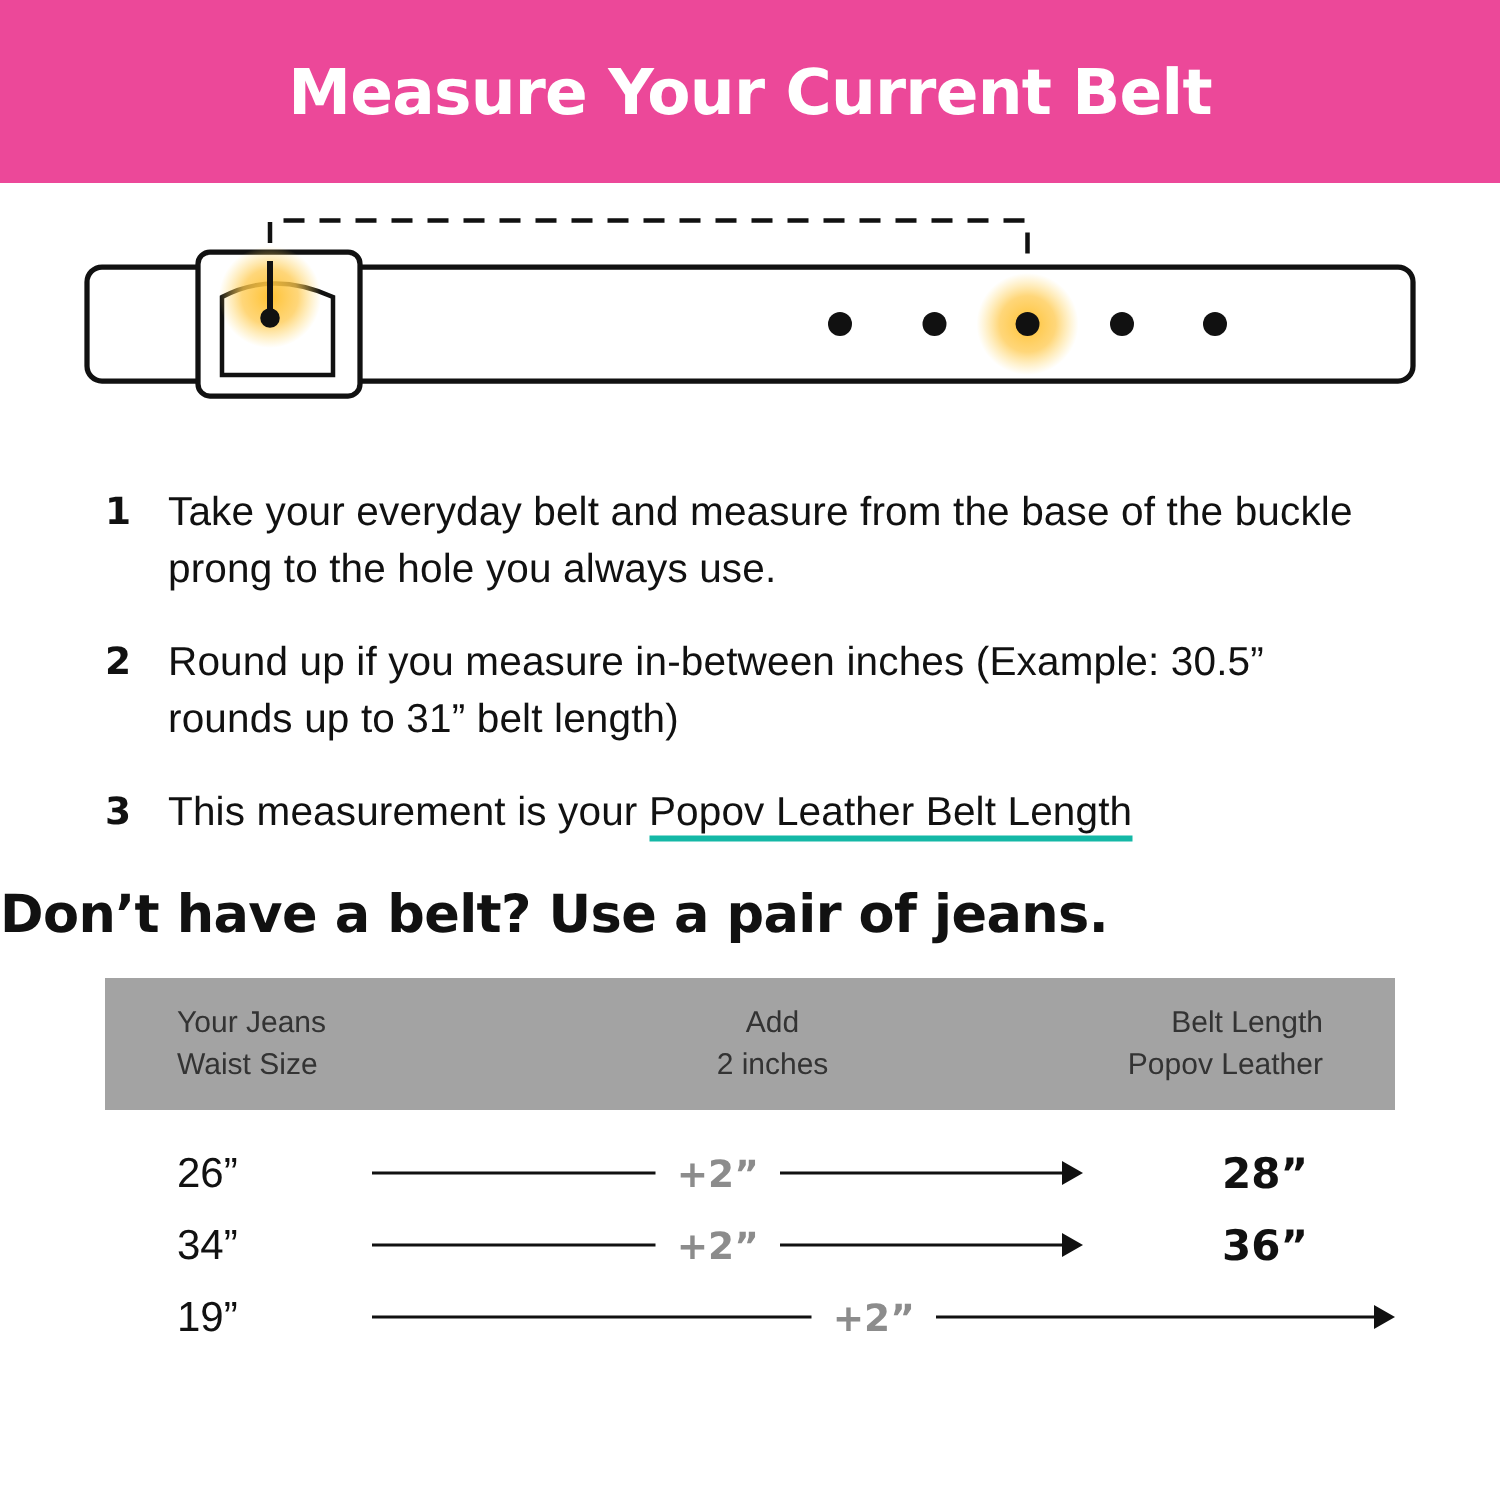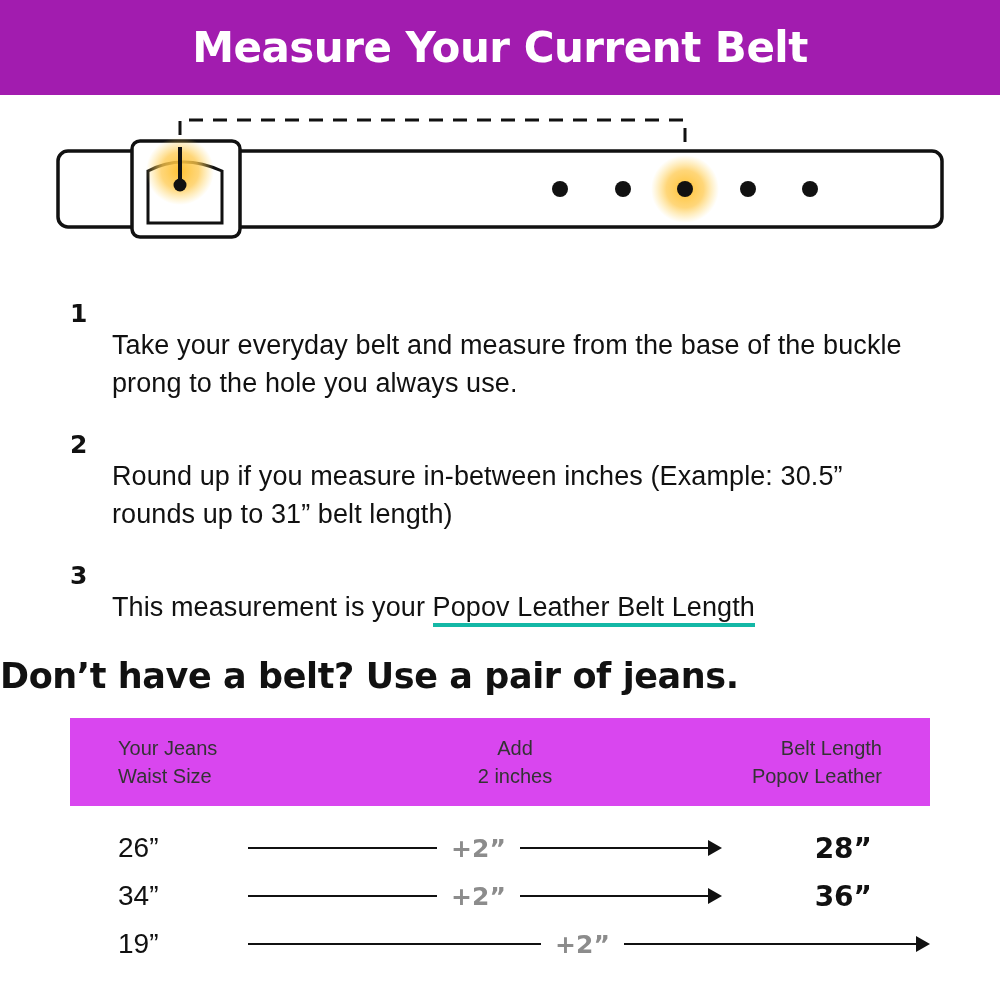--- a/index.html
+++ b/index.html
@@ -12,22 +12,22 @@
     height: 1000px;
     font-family: "Liberation Sans", sans-serif;
     color: #111111;
     overflow: hidden;
     position: relative;
   }
 
   
   .header-bar {
     width: 100%;
-    height: 95px;
-    background: #a21caf;
+    height: 122px;
+    background: #ec4899;
     display: flex;
     align-items: center;
     justify-content: center;
   }
   .header-title {
     color: #ffffff;
     font-size: 42px;
     font-weight: bold;
     letter-spacing: -0.5px;
     font-family: "DejaVu Sans", sans-serif;
@@ -62,38 +62,37 @@
     line-height: 38px;
     color: #111111;
     font-family: "DejaVu Sans", sans-serif;
   }
   .step-text {
     font-size: 27px;
     line-height: 38px;
     color: #111111;
     letter-spacing: 0.1px;
     font-family: "Liberation Sans", sans-serif;
-    margin-top: 31px;
   }
   .underline-text {
     border-bottom: 4px solid #14b8a6;
     padding-bottom: 1px;
   }
 
   
   .jeans-heading {
     font-size: 35px;
     font-weight: bold;
     margin: 30px 0 22px 0;
     letter-spacing: -0.4px;
     font-family: "DejaVu Sans", sans-serif;
   }
 
   .table-head {
-    background: #d946ef;
+    background: #a3a3a3;
     margin: 0 70px;
     height: 88px;
     display: flex;
     align-items: center;
   }
   .th {
     font-size: 20px;
     line-height: 28px;
     color: #333333;
   }

